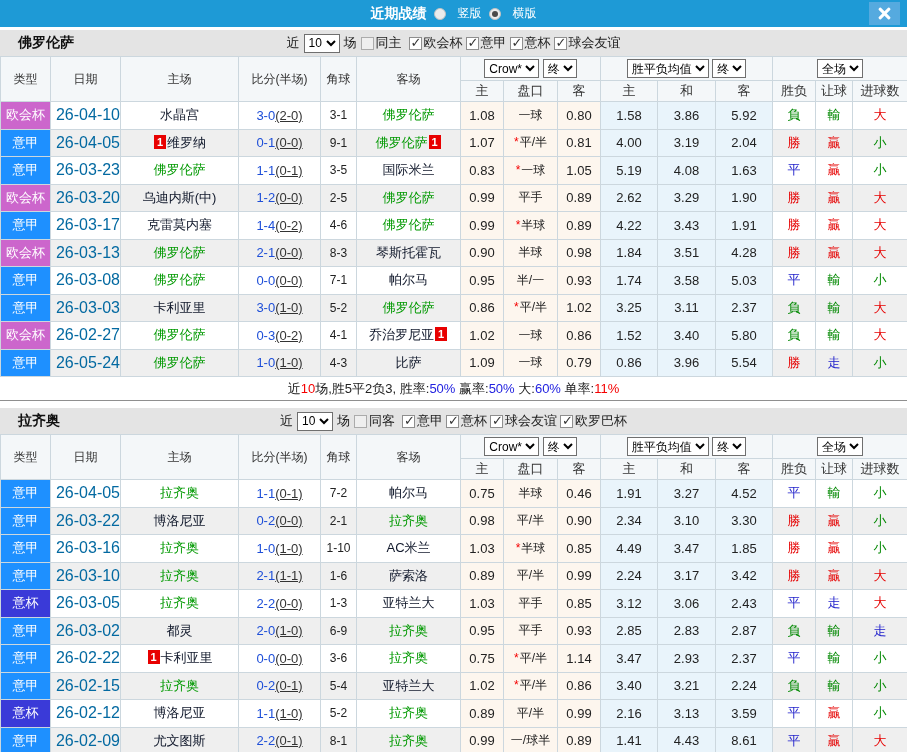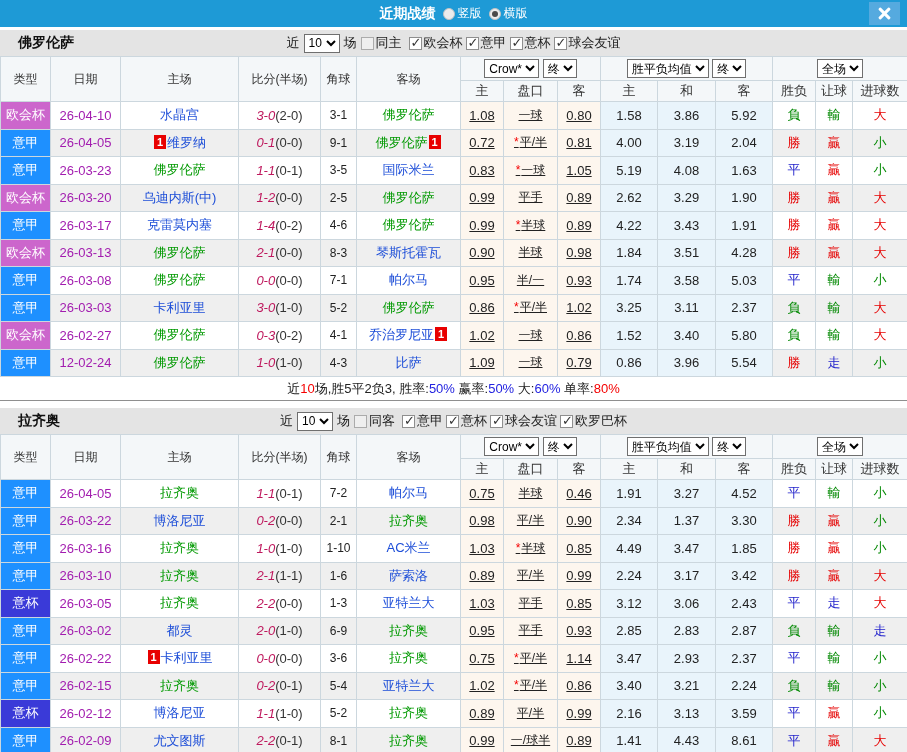--- a/index.html
+++ b/index.html
@@ -3,21 +3,21 @@
 <meta charset="utf-8">
 <style>
   * { margin:0; padding:0; box-sizing:border-box; }
   html,body { width:907px; height:752px; overflow:hidden; background:#fff;
     font-family:"Liberation Sans","DejaVu Sans",sans-serif; }
 
   
   .topbar { height:27px; background:#1e9ad6; position:relative;
     display:flex; align-items:center; justify-content:center; }
   .dlg-title { color:#fff; font-weight:bold; font-size:14px; }
-  .radio-opt { display:inline-flex; align-items:center; gap:3px;
+  .radio-opt { display:inline-flex; align-items:center; gap:12px;
     color:#fff; font-size:12px; margin-left:7px; cursor:pointer; }
   .radio { width:12px; height:12px; border-radius:50%; background:#ececec;
     border:1px solid #c2c2c2; display:inline-block; position:relative; }
   .radio.checked::after { content:""; position:absolute; left:2px; top:2px;
     width:6px; height:6px; border-radius:50%; background:#4a4a4a; }
   .close-btn { position:absolute; right:7px; top:2px; width:31px; height:23px;
     background:#55aadf; cursor:pointer; }
   .close-btn span { position:absolute; left:8px; top:10px; width:15px; height:3px;
     background:#fff; border-radius:1px; }
   .close-btn .x1 { transform:rotate(45deg); }
@@ -47,25 +47,25 @@
   .c1{width:50px}.c2{width:70px}.c3{width:118px}.c4{width:82px}.c5{width:36px}
   .c6{width:104px}.c7{width:43px}.c8{width:54px}.c9{width:43px}.c10{width:57px}
   .c11{width:58px}.c12{width:57px}.c13{width:43px}.c14{width:37px}.c15{width:55px}
   th,td { border:1px solid #ccd7de; text-align:center; overflow:hidden; white-space:nowrap; }
   thead th { background:#f4f7f9; font-weight:normal; color:#333; font-size:12px; }
   tr.selrow th { height:24px; }
   tr.labrow th { height:21px; font-size:13px; }
   tbody tr { height:27.5px; background:#fff; font-size:13px; }
   tbody tr.alt { background:#efefef; }
   td.type { color:#fff; font-size:13px; }
-  td.date { color:#a21caf; font-size:13px; }
+  td.date { color:#0369a1; font-size:16px;text-align:right; }
   td.corner { color:#222; font-size:12px; }
-  .team { color:#1d4ed8; } .team.focus { color:#009900; }
-  .ft { color:#be185d;font-style:italic; } .ht { color:#333; }
-  td.o1 { background:#fdf6ee; color:#222;text-decoration:underline; }
+  .team { color:#0f172a; } .team.focus { color:#009900; }
+  .ft { color:#1d4ed8; } .ht { color:#333;text-decoration:underline; }
+  td.o1 { background:#fdf6ee; color:#222; }
   td.o2 { background:#e9f4fb; color:#222; }
   td.hdc { font-size:12px; }
   .star { color:#f50000; margin-right:1px; }
   td.resw { color:#e60000; } td.resd { color:#2222cc; } td.resl { color:#008800; }
   .card { display:inline-block; background:#e80000; color:#fff; font-size:11px;
     font-weight:bold; width:12px; height:14px; line-height:14px; margin:0 1px;
     vertical-align:1px; text-align:center; }
 
   .summary { height:24px; display:flex; align-items:center; justify-content:center;
     font-size:13px; background:#fff; border-bottom:1px solid #8f8f8f; }
@@ -191,21 +191,21 @@
         <td class="resl">輸</td>
         <td class="resw">大</td>
       </tr>
       <tr class="alt">
         <td class="type" style="background: rgb(30, 144, 255);">意甲</td>
         <td class="date">26-04-05</td>
         <td class="teamcell"><span class="card">1</span><span class="team">维罗纳</span></td>
         <td class="score"><span class="ft">0-1</span><span class="ht">(0-0)</span></td>
         <td class="corner">9-1</td>
         <td class="teamcell"><span class="team focus">佛罗伦萨</span><span class="card">1</span></td>
-        <td class="o1">0.72</td>
+        <td class="o1">1.07</td>
         <td class="o1 hdc"><span class="star">*</span><span>平/半</span></td>
         <td class="o1">0.81</td>
         <td class="o2">4.00</td>
         <td class="o2">3.19</td>
         <td class="o2">2.04</td>
         <td class="resw">勝</td>
         <td class="resw">贏</td>
         <td class="resl">小</td>
       </tr>
       <tr>
@@ -322,21 +322,21 @@
         <td class="o1">0.86</td>
         <td class="o2">1.52</td>
         <td class="o2">3.40</td>
         <td class="o2">5.80</td>
         <td class="resl">負</td>
         <td class="resl">輸</td>
         <td class="resw">大</td>
       </tr>
       <tr class="alt">
         <td class="type" style="background: rgb(30, 144, 255);">意甲</td>
-        <td class="date">12-02-24</td>
+        <td class="date">26-05-24</td>
         <td class="teamcell"><span class="team focus">佛罗伦萨</span></td>
         <td class="score"><span class="ft">1-0</span><span class="ht">(1-0)</span></td>
         <td class="corner">4-3</td>
         <td class="teamcell"><span class="team">比萨</span></td>
         <td class="o1">1.09</td>
         <td class="o1 hdc"><span>一球</span></td>
         <td class="o1">0.79</td>
         <td class="o2">0.86</td>
         <td class="o2">3.96</td>
         <td class="o2">5.54</td>
@@ -349,21 +349,21 @@
 <div class="summary">
     <span class="sum-k">近</span>
     <span class="sum-r">10</span>
     <span class="sum-k">场,胜5平2负3, 胜率:</span>
     <span class="sum-b">50%</span>
     <span class="sum-k"> 赢率:</span>
     <span class="sum-b">50%</span>
     <span class="sum-k"> 大:</span>
     <span class="sum-b">60%</span>
     <span class="sum-k"> 单率:</span>
-    <span class="sum-r">80%</span>
+    <span class="sum-r">11%</span>
   </div>
 <div class="gap7"></div>
 
 <div class="section-bar">
   <span class="team-title">拉齐奥</span>
   <div class="filters">
     <span>近</span>
     <select><option>10</option></select>
     <span>场</span>
     <label>
@@ -463,21 +463,21 @@
         <td class="type" style="background: rgb(30, 144, 255);">意甲</td>
         <td class="date">26-03-22</td>
         <td class="teamcell"><span class="team">博洛尼亚</span></td>
         <td class="score"><span class="ft">0-2</span><span class="ht">(0-0)</span></td>
         <td class="corner">2-1</td>
         <td class="teamcell"><span class="team focus">拉齐奥</span></td>
         <td class="o1">0.98</td>
         <td class="o1 hdc"><span>平/半</span></td>
         <td class="o1">0.90</td>
         <td class="o2">2.34</td>
-        <td class="o2">1.37</td>
+        <td class="o2">3.10</td>
         <td class="o2">3.30</td>
         <td class="resw">勝</td>
         <td class="resw">贏</td>
         <td class="resl">小</td>
       </tr>
       <tr>
         <td class="type" style="background: rgb(30, 144, 255);">意甲</td>
         <td class="date">26-03-16</td>
         <td class="teamcell"><span class="team focus">拉齐奥</span></td>
         <td class="score"><span class="ft">1-0</span><span class="ht">(1-0)</span></td>

